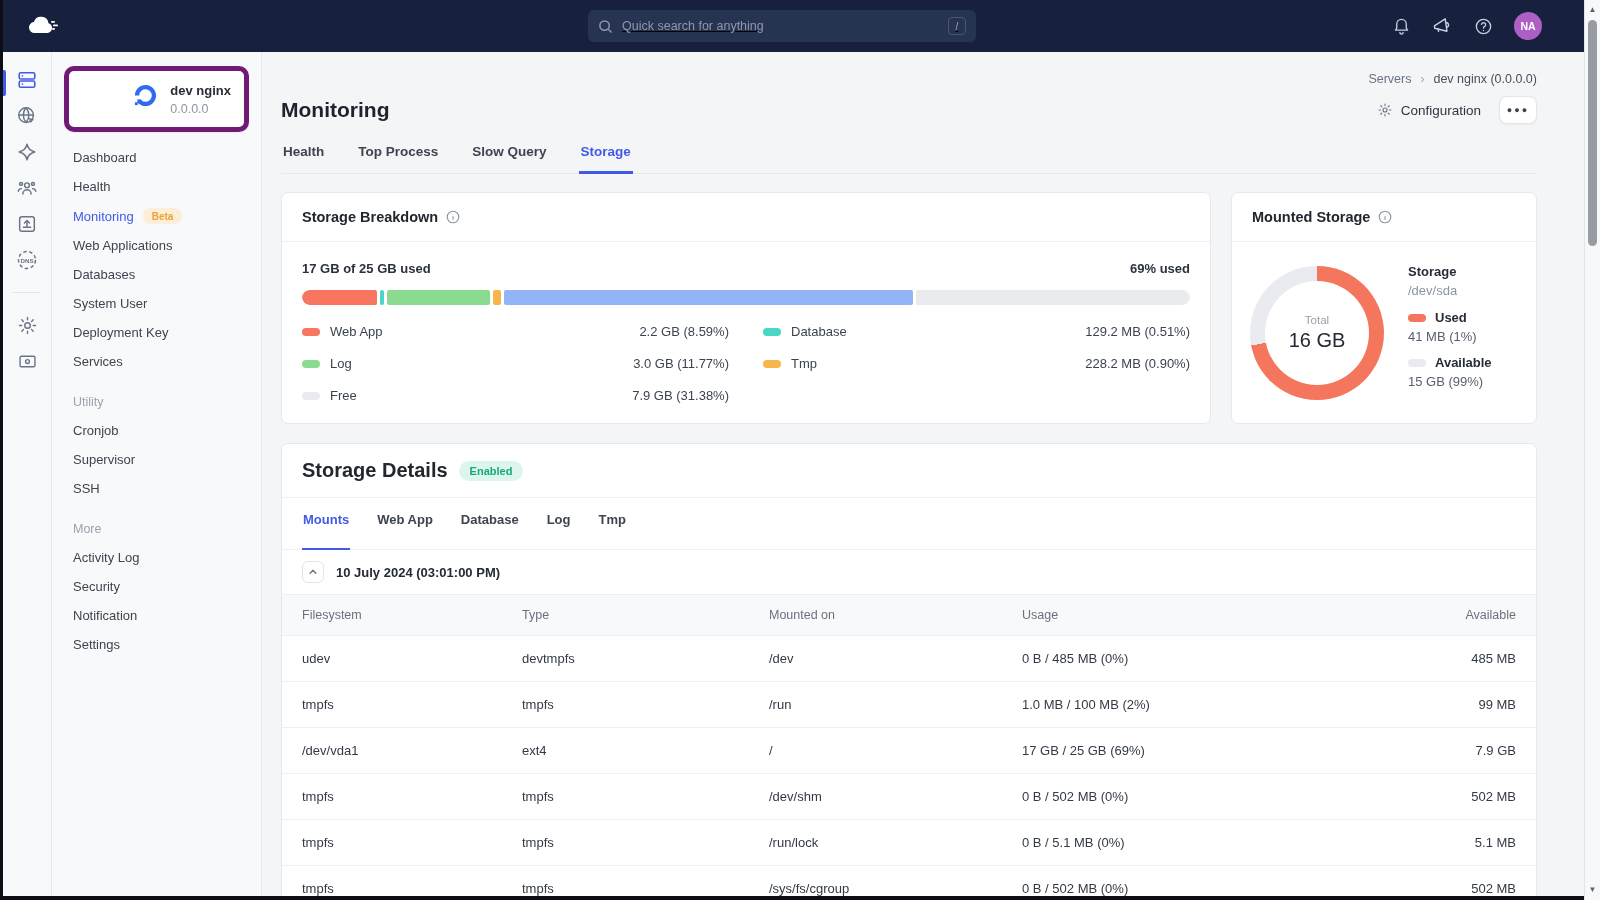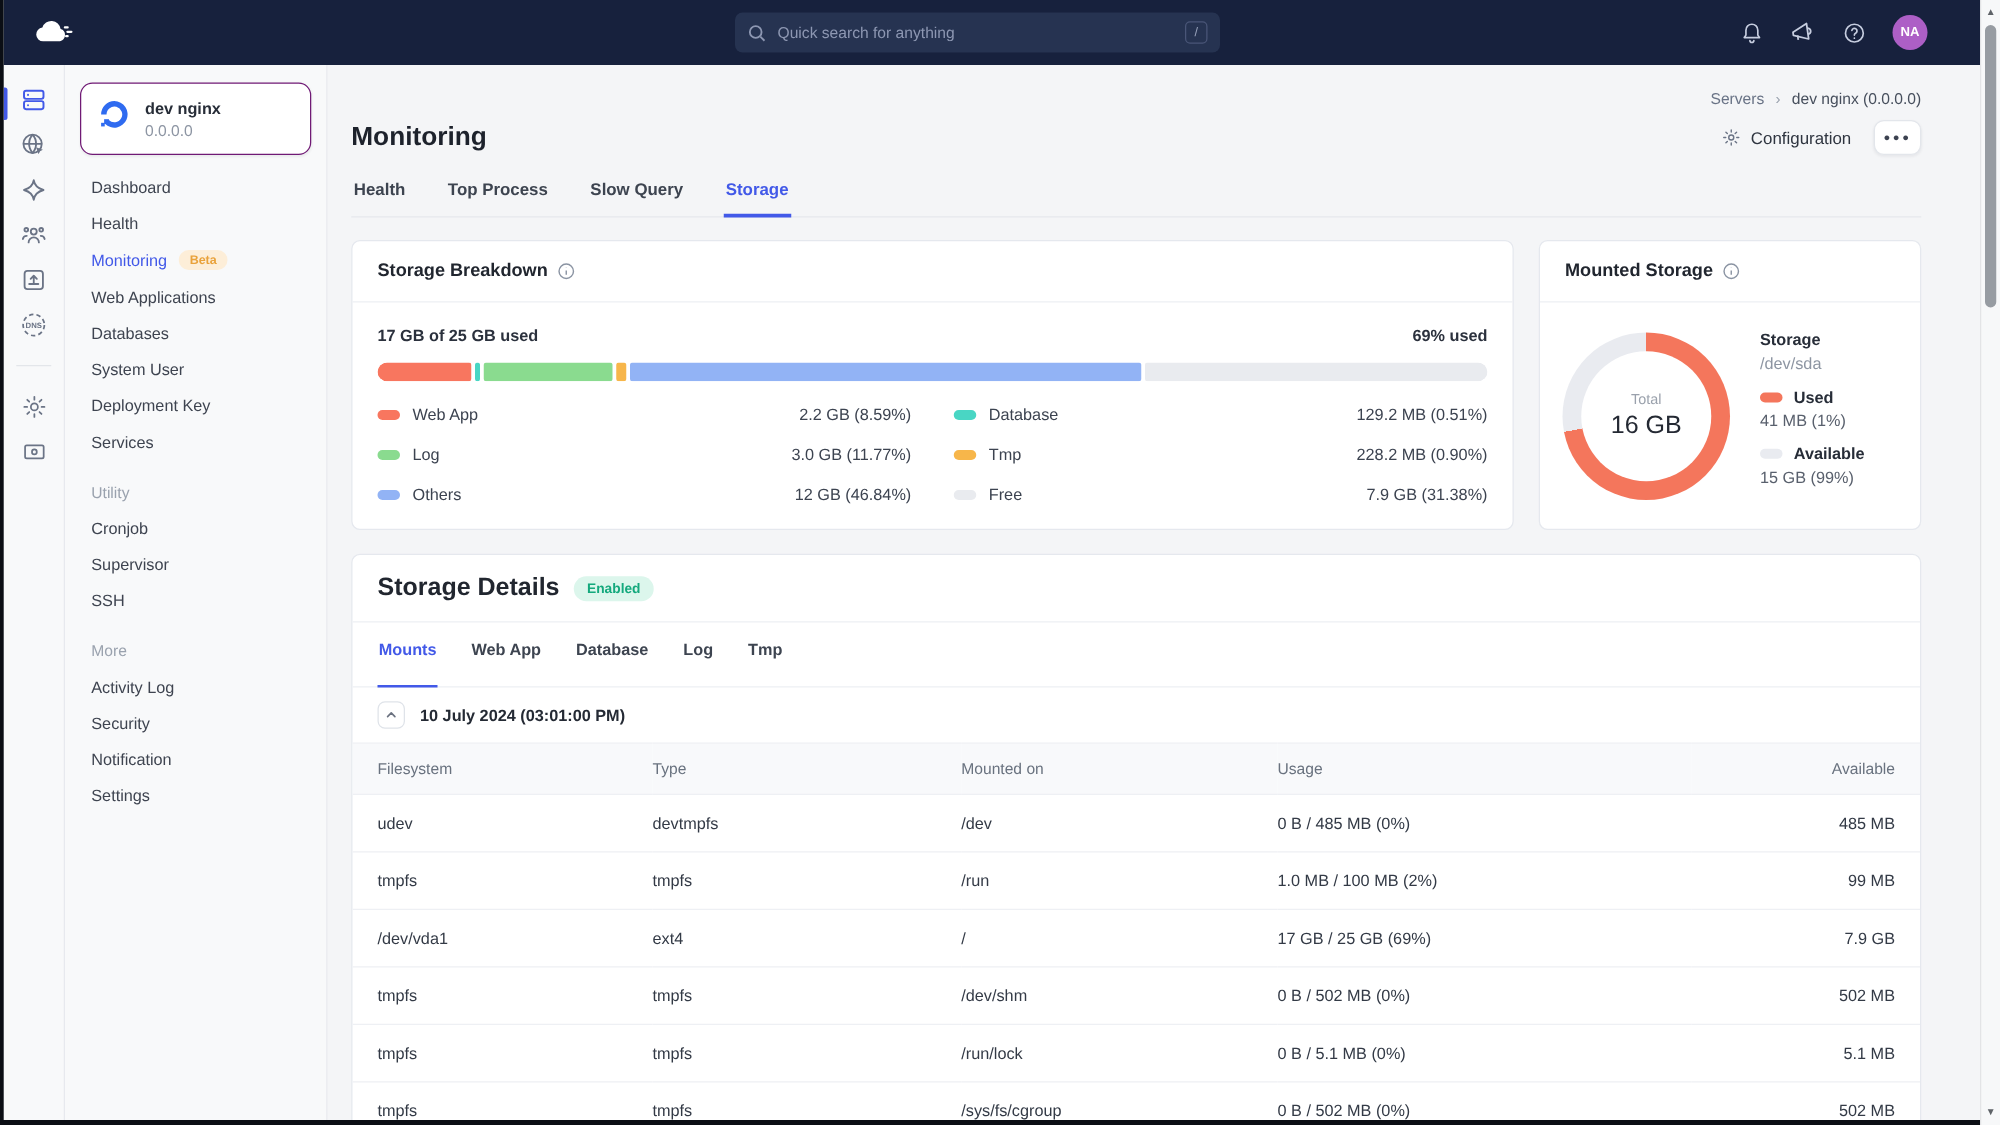--- a/index.html
+++ b/index.html
@@ -4,40 +4,40 @@
 <style>
   * { margin:0; padding:0; box-sizing:border-box; }
   html,body { width:1600px; height:900px; overflow:hidden; }
   body { font-family:"Liberation Sans","DejaVu Sans",sans-serif; background:#0b0e14; position:relative; }
 
   .app { position:absolute; left:3px; top:0; right:16px; bottom:4px; background:#f4f5f7; overflow:hidden; display:flex; flex-direction:column; }
 
   
   .navbar { height:52px; background:#17213d; display:flex; align-items:center; flex-shrink:0; position:relative; }
   .logo { margin-left:22px; display:flex; align-items:center; }
-  .search { position:absolute; left:585px; top:10px; width:388px; height:32px; background:#263351; border-radius:6px; display:flex; align-items:center; padding:0 10px; }
+  .search { position:absolute; left:585px; top:10px; width:388px; height:32px; background:#263351; border-radius:6px; display:flex; align-items:center; padding:0 10px;text-decoration:underline; }
   .search input { flex:1; background:transparent; border:none; outline:none; font-size:12.5px; color:#cfd6e6; margin-left:9px; font-family:inherit; }
   .search input::placeholder { color:#8d97b2; }
   .slash-badge { width:18px; height:18px; border:1px solid #4a5678; border-radius:4px; color:#9aa4bd; font-size:10px; display:flex; align-items:center; justify-content:center; }
   .nav-right { margin-left:auto; display:flex; align-items:center; gap:21px; padding-right:42px; }
   .nav-ic { width:20px; height:20px; display:flex; align-items:center; justify-content:center; cursor:pointer; }
   .avatar { width:28px; height:28px; border-radius:50%; background:#ad5fc6; color:#fff; font-size:10.5px; font-weight:700; display:flex; align-items:center; justify-content:center; cursor:pointer; }
 
   .main-body { flex:1; display:flex; min-height:0; }
 
   
   .iconrail { width:49px; background:#f8f9fa; border-right:1px solid #e7e9ee; padding-top:16px; display:flex; flex-direction:column; align-items:center; gap:12px; position:relative; flex-shrink:0; }
   .rail-indicator { position:absolute; left:0; top:18px; width:3px; height:26px; background:#4259e8; border-radius:0 2px 2px 0; }
   .rail-icon { width:30px; height:24px; display:flex; align-items:center; justify-content:center; cursor:pointer; color:#6b7486; }
   .rail-icon.active { color:#4259e8; }
   .rail-divider { width:28px; border-top:1px solid #e3e6ea; margin:8px 0; }
 
   
   .sidebar { width:210px; background:#f8f9fa; border-right:1px solid #e7e9ee; padding:14px 12px; flex-shrink:0; overflow:hidden; }
-  .server-card { background:#fff; border:1px solid #701a75; border-radius:10px; padding:11px 13px; box-shadow:0 1px 2px rgba(16,24,40,.06); display:flex; gap:11px; align-items:flex-start; cursor:pointer; }
+  .server-card { background:#fff; border:5px solid #701a75; border-radius:10px; padding:11px 13px; box-shadow:0 1px 2px rgba(16,24,40,.06); display:flex; gap:11px; align-items:flex-start; cursor:pointer;justify-content:flex-end; }
   .server-name { font-size:13px; font-weight:700; color:#272d38; padding-top:1px; }
   .server-ip { font-size:12.5px; color:#8d95a3; margin-top:4px; }
   .menu { margin-top:11px; }
   .menu-item { display:flex; align-items:center; gap:9px; padding:7px 9px; font-size:13px; color:#3e4450; cursor:pointer; border-radius:6px; }
   .menu-item.active { color:#4259e8; }
   .badge-beta { font-size:10px; font-weight:700; color:#e9a23b; background:#fdeed8; padding:2.5px 9px; border-radius:10px; }
   .menu-section { font-size:12.5px; color:#9aa2ae; padding:7px 9px; margin-top:12px; }
 
   
   .content { flex:1; padding:20px 47px 0 19px; overflow:hidden; min-width:0; }
@@ -354,25 +354,20 @@
                 <span class="swatch" style="background: rgb(138, 219, 143);"></span>
                 <span>Log</span>
                 <span class="legend-val">3.0 GB (11.77%)</span>
               </div>
               <div class="legend-item">
                 <span class="swatch" style="background: rgb(247, 182, 74);"></span>
                 <span>Tmp</span>
                 <span class="legend-val">228.2 MB (0.90%)</span>
               </div>
               <div class="legend-item">
-                <span class="swatch" style="background: rgb(146, 179, 245);"></span>
-                <span>Others</span>
-                <span class="legend-val">12 GB (46.84%)</span>
-              </div>
-              <div class="legend-item">
                 <span class="swatch" style="background: rgb(233, 235, 239);"></span>
                 <span>Free</span>
                 <span class="legend-val">7.9 GB (31.38%)</span>
               </div>
             </div>
           </div>
         </section>
 
         <section class="card ms-card">
           <div class="card-head">

